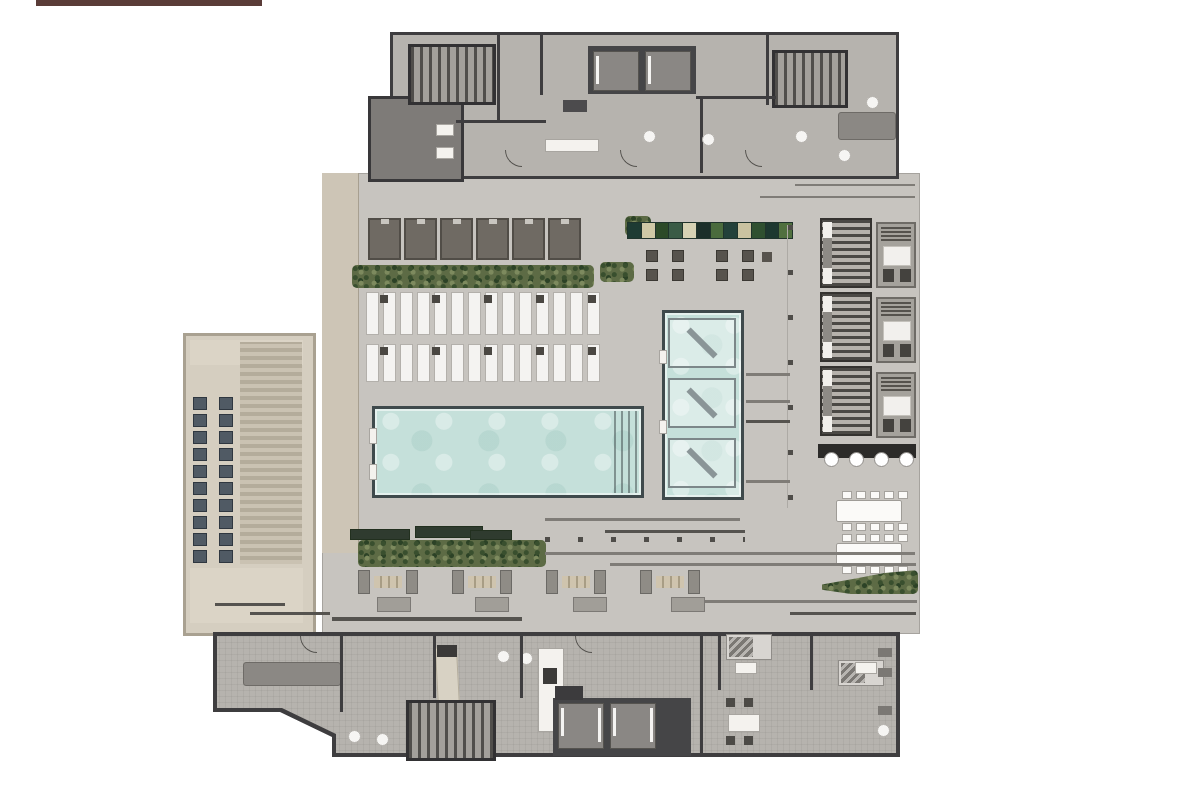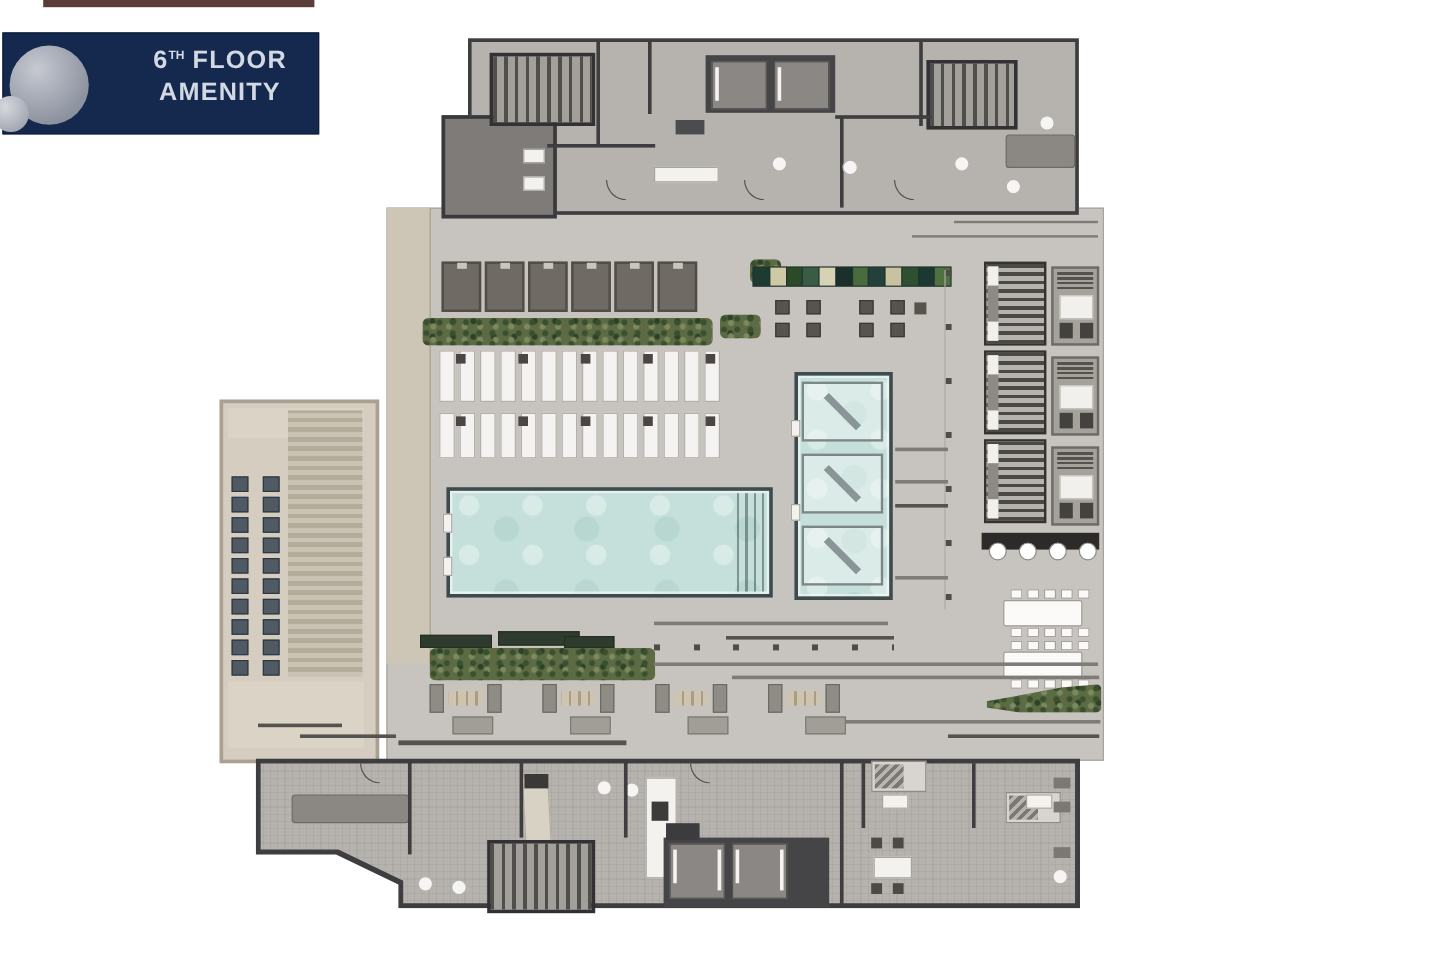--- a/index.html
+++ b/index.html
@@ -138,30 +138,20 @@
      background:repeating-linear-gradient(135deg,#7b7874 0 3px,#b8b5b1 3px 6px);}
   .xchair{width:9px;height:9px;background:#4c4a46;}
 </style>
 </head>
 <body>
 
 <div class="stage">
 
   <div class="a top-strip" style="left:36px;top:0;width:226px;height:6px"></div>
 
-  <div class="a" style="left:0;top:0;width:280px;height:130px">
-    <div class="a badge-bar" style="left:2px;top:27px;width:262px;height:83px">
-      <div class="badge-text">
-        <div class="l1"><span>6</span><sup>TH</sup>&nbsp;<span>FLOOR</span></div>
-        <div class="l2">AMENITY</div>
-      </div>
-    </div>
-    <div class="a sphere big" style="left:8px;top:38px;width:66px;height:66px"></div>
-    <div class="a sphere small" style="left:-6px;top:80px;width:30px;height:30px"></div>
-  </div>
 
   <div class="a deck floor-tex" style="left:322px;top:173px;width:596px;height:459px"></div>
   <div class="a" style="left:322px;top:173px;width:36px;height:380px;background:#cdc5b6;border-right:1px solid #a79f90"></div>
 
   <div class="a band floor-tex" style="left:390px;top:32px;width:503px;height:141px"></div>
   <div class="a dark-room" style="left:368px;top:96px;width:90px;height:80px"></div>
   <div class="a stair" style="left:408px;top:44px;width:82px;height:55px"></div>
   <div class="a elev" style="left:588px;top:46px;width:108px;height:48px">
       <div class="elev-car"></div>
       <div class="elev-car"></div>

